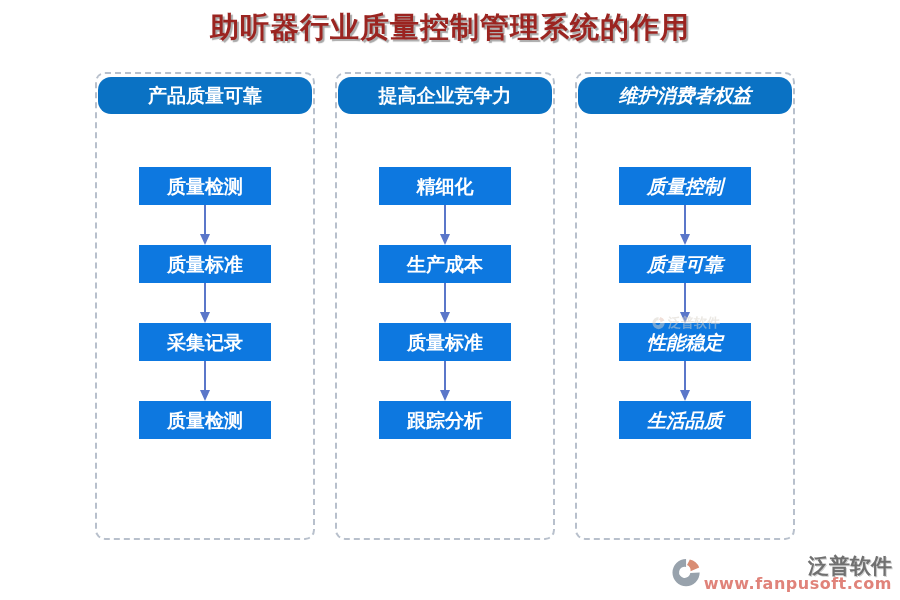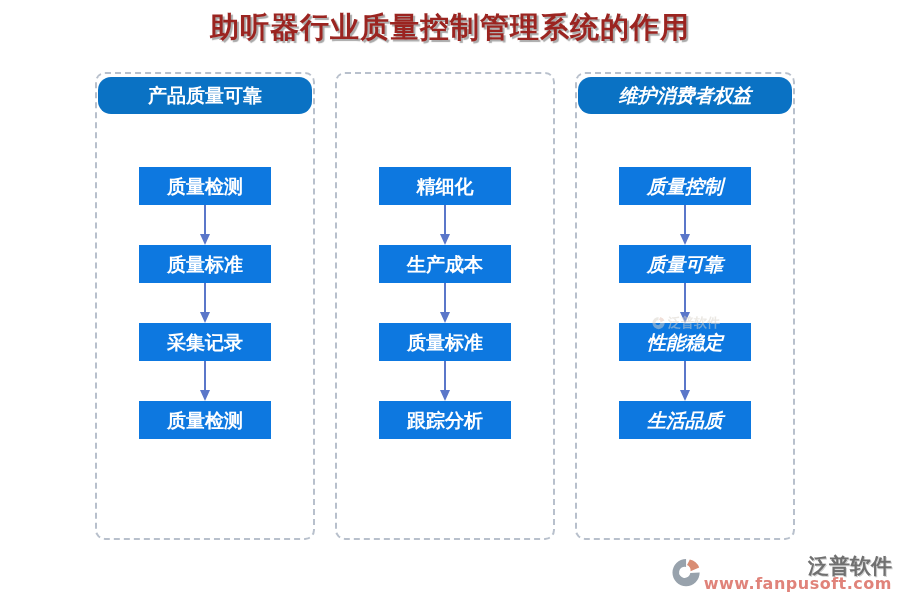--- a/index.html
+++ b/index.html
@@ -129,20 +129,21 @@
         <svg width="12" height="40" viewBox="0 0 12 40">
           <line x1="6" y1="0" x2="6" y2="30" stroke="currentColor" stroke-width="2"></line>
           <polygon points="1,29 11,29 6,40" fill="currentColor"></polygon>
         </svg>
       </div>
     <div class="box">质量检测</div>
   </div>
 </div>
 
 <div class="col col-2">
+  <div class="col-header">提高企业竞争力</div>
   <div class="stack">
     <div class="box">精细化</div>
     <div class="arrow">
         <svg width="12" height="40" viewBox="0 0 12 40">
           <line x1="6" y1="0" x2="6" y2="30" stroke="currentColor" stroke-width="2"></line>
           <polygon points="1,29 11,29 6,40" fill="currentColor"></polygon>
         </svg>
       </div>
     <div class="box">生产成本</div>
     <div class="arrow">

